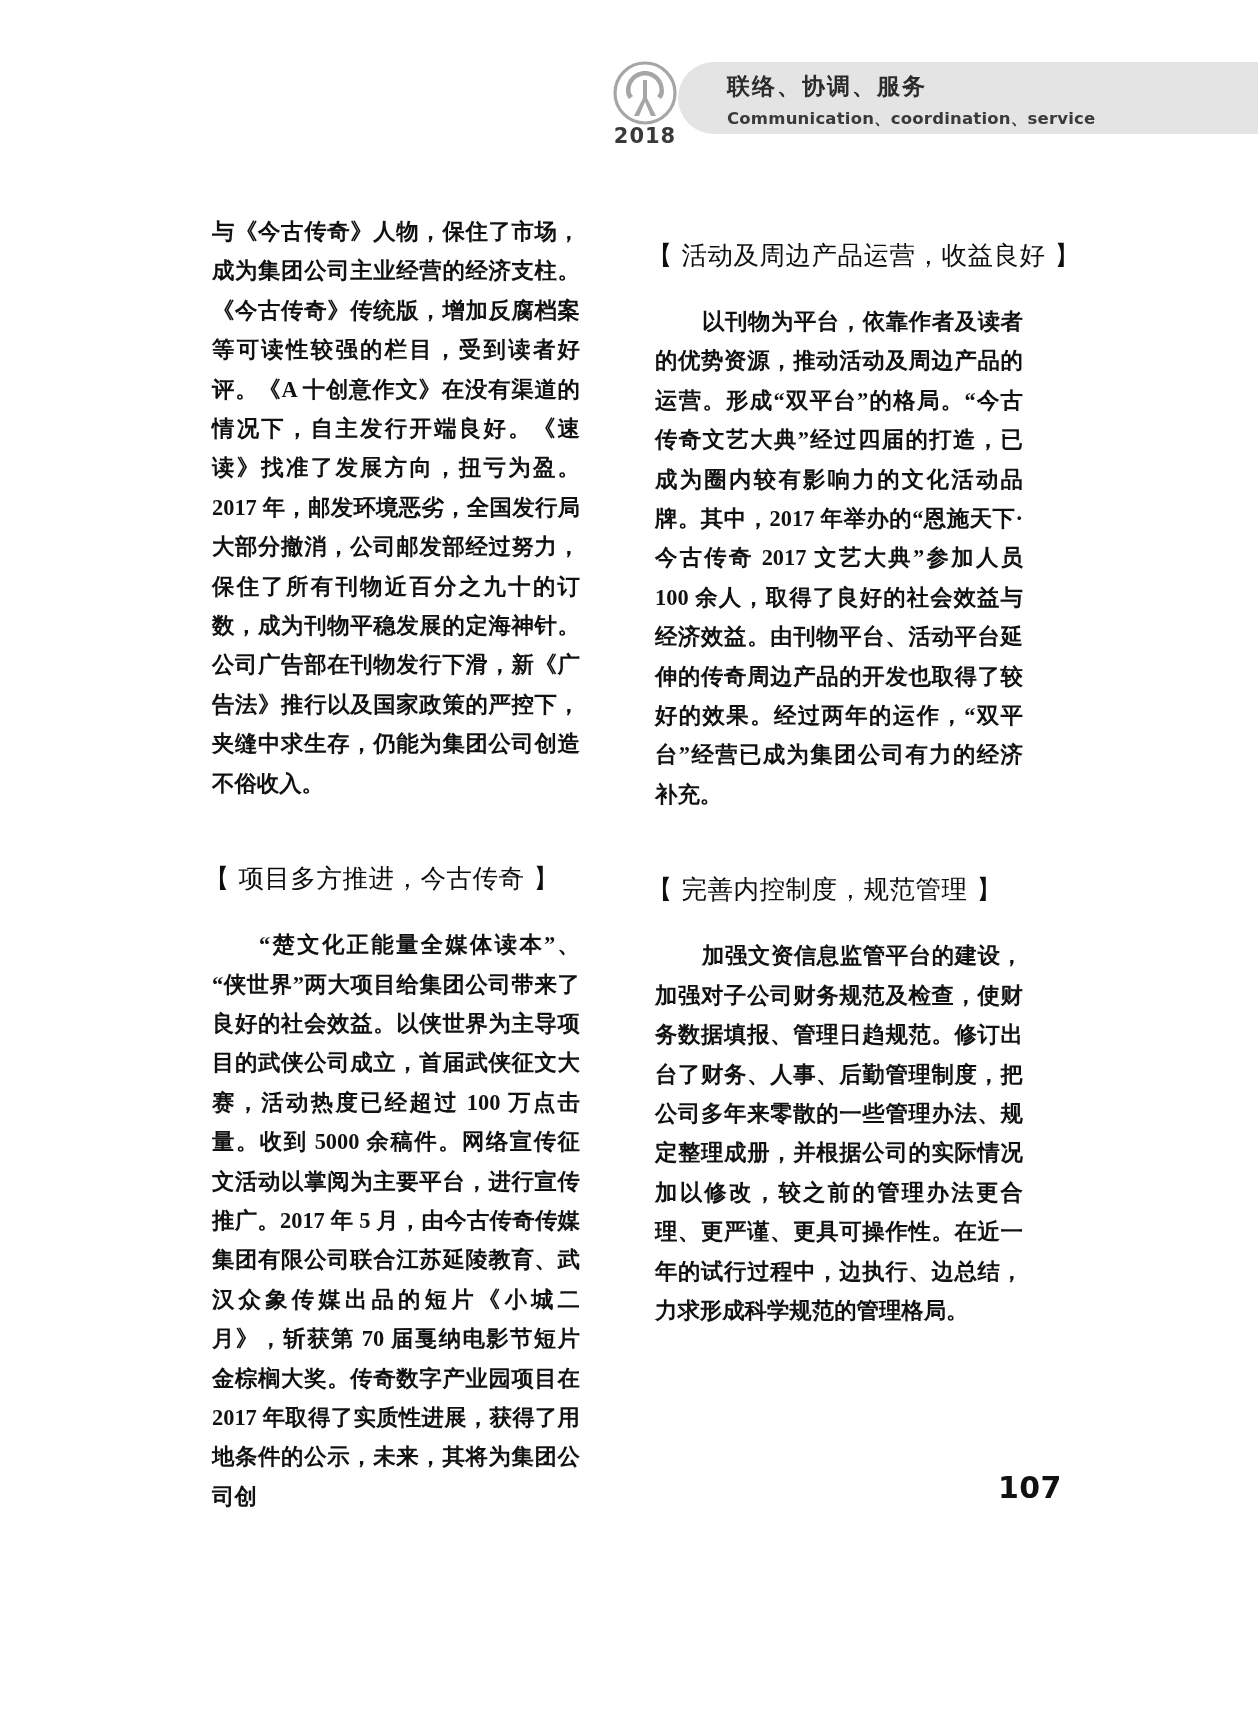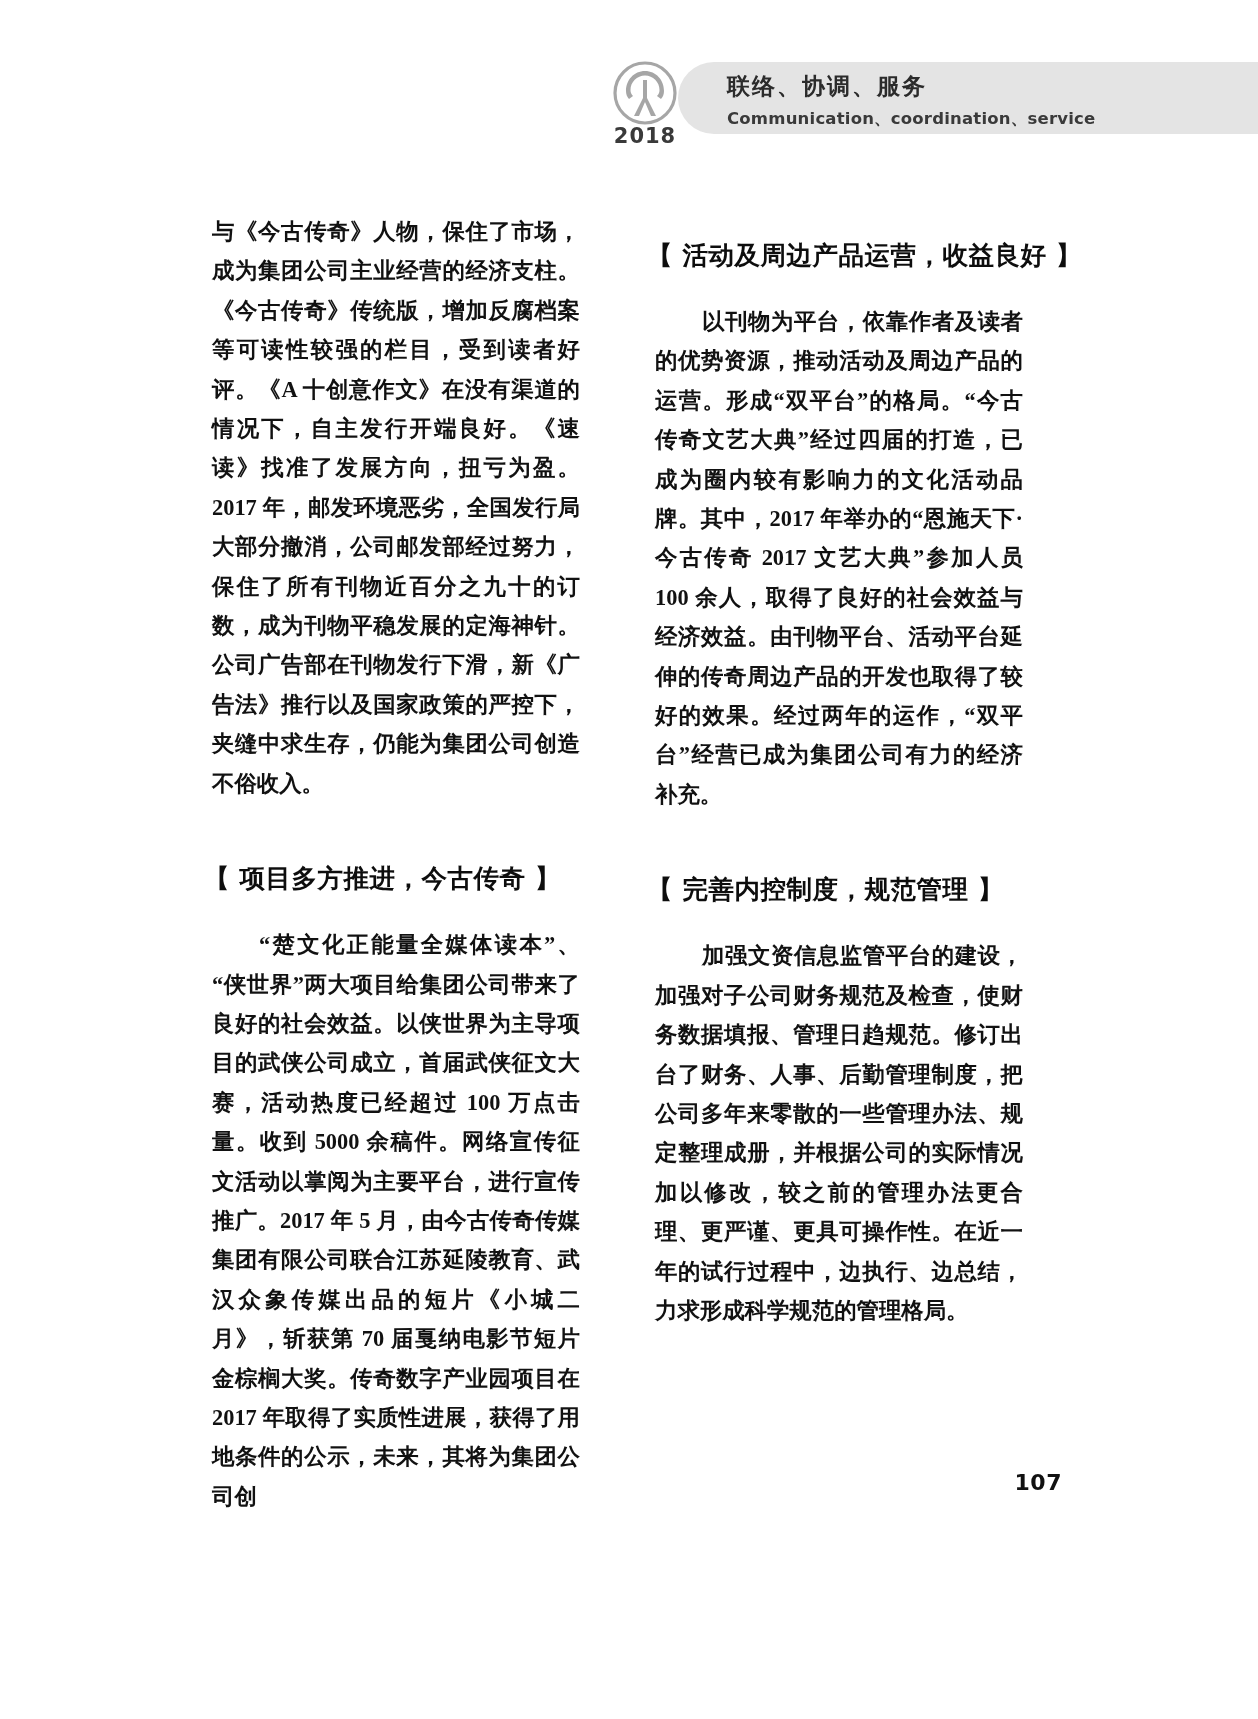--- a/index.html
+++ b/index.html
@@ -108,41 +108,41 @@
     text-align: justify;
     text-justify: inter-character;
     text-align-last: left;
     margin: 16px;
     letter-spacing: 0px;
   }
   .para.indent { text-indent: 2.1em; }
 
   .heading {
     font-family: "DejaVu Sans", "Liberation Sans", sans-serif;
-    font-weight: bold;
+    font-weight: normal;
     font-size: 25.5px;
     line-height: 34px;
     color: #0d0d0d;
     margin: 0;
     letter-spacing: 0.5px;
     white-space: nowrap;
   }
   .heading-wrap { padding-left: 8px; }
 
   .sp-before-heading { height: 42px; }
   .sp-after-heading  { height: 14px; }
 
   
   .page-number {
     position: absolute;
     right: 196px;
     top: 1470px;
     font-family: "DejaVu Sans", "Liberation Sans", sans-serif;
     font-weight: bold;
-    font-size: 22px;
+    font-size: 30px;
     color: #111111;
     letter-spacing: 0.5px;
   }
 </style>
 </head>
 <body>
 
 <div class="page">
 
   <div class="header">

